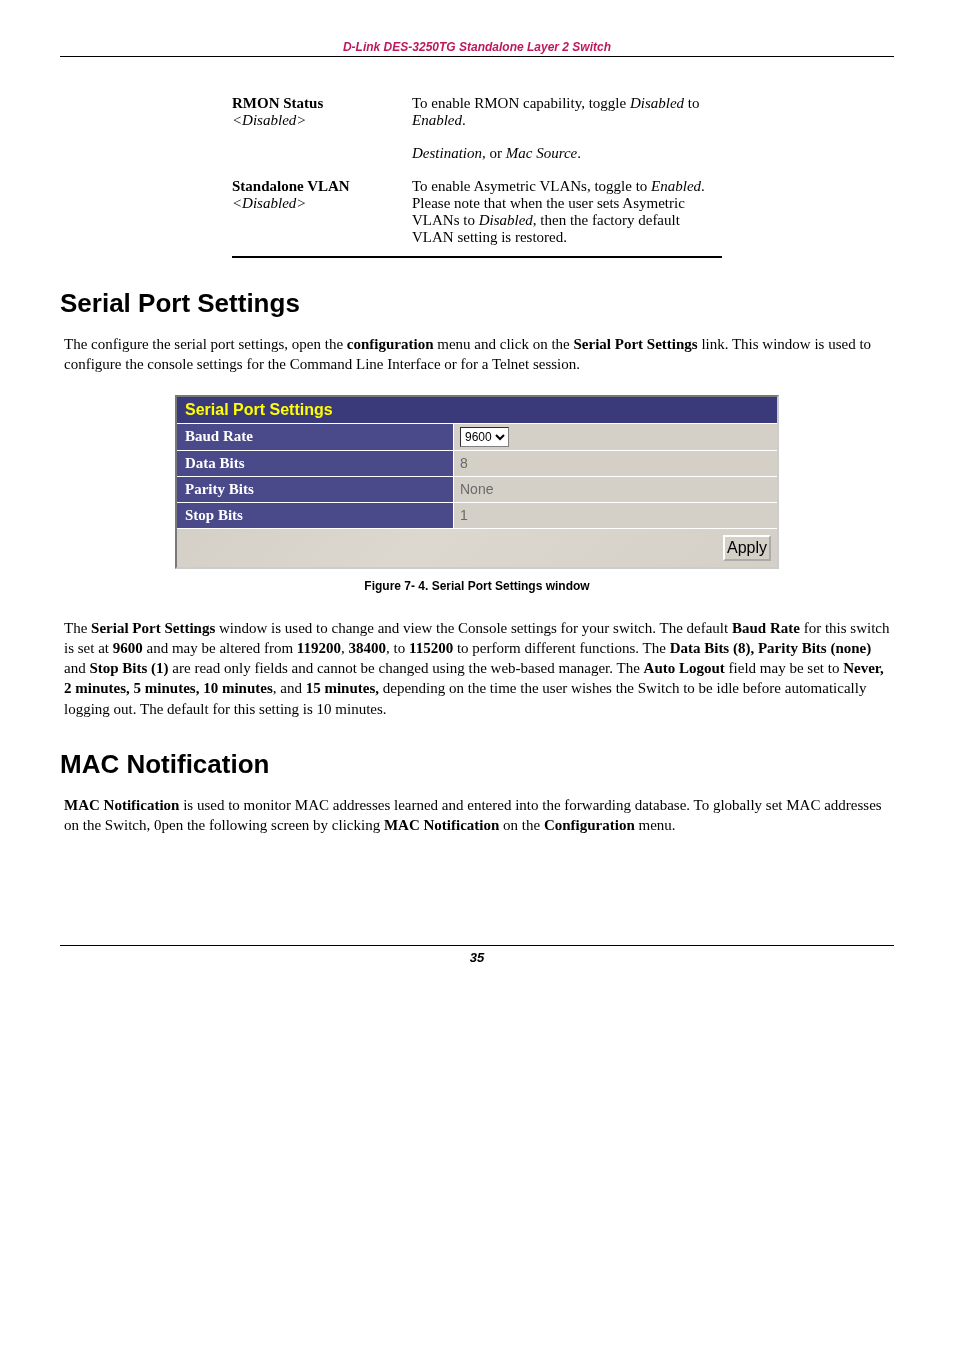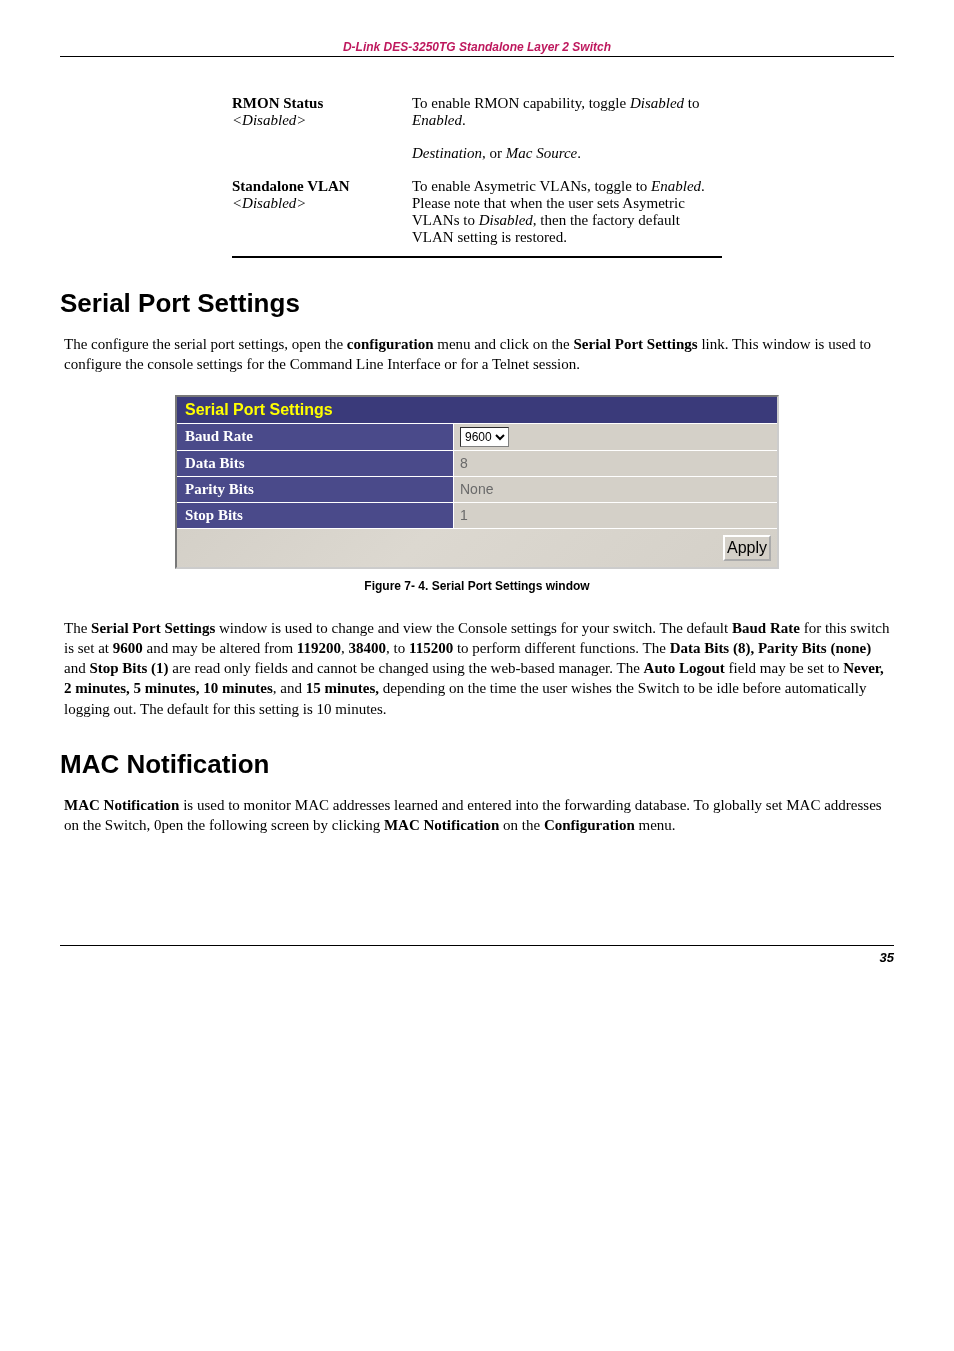--- a/index.html
+++ b/index.html
@@ -118,21 +118,21 @@
     font-family: Arial, Helvetica, sans-serif;
     font-size: 12px;
     font-weight: bold;
     text-align: center;
     margin: 10px 0 25px 0;
   }
   .page-footer {
     border-top: 1px solid #000;
     margin-top: 110px;
     padding-top: 4px;
-    text-align: right;
+    text-align: center;
     font-family: Arial, sans-serif;
     font-style: italic;
     font-weight: bold;
     font-size: 13px;
   }
 </style>
 </head>
 <body>
 
 <div class="header-line">

